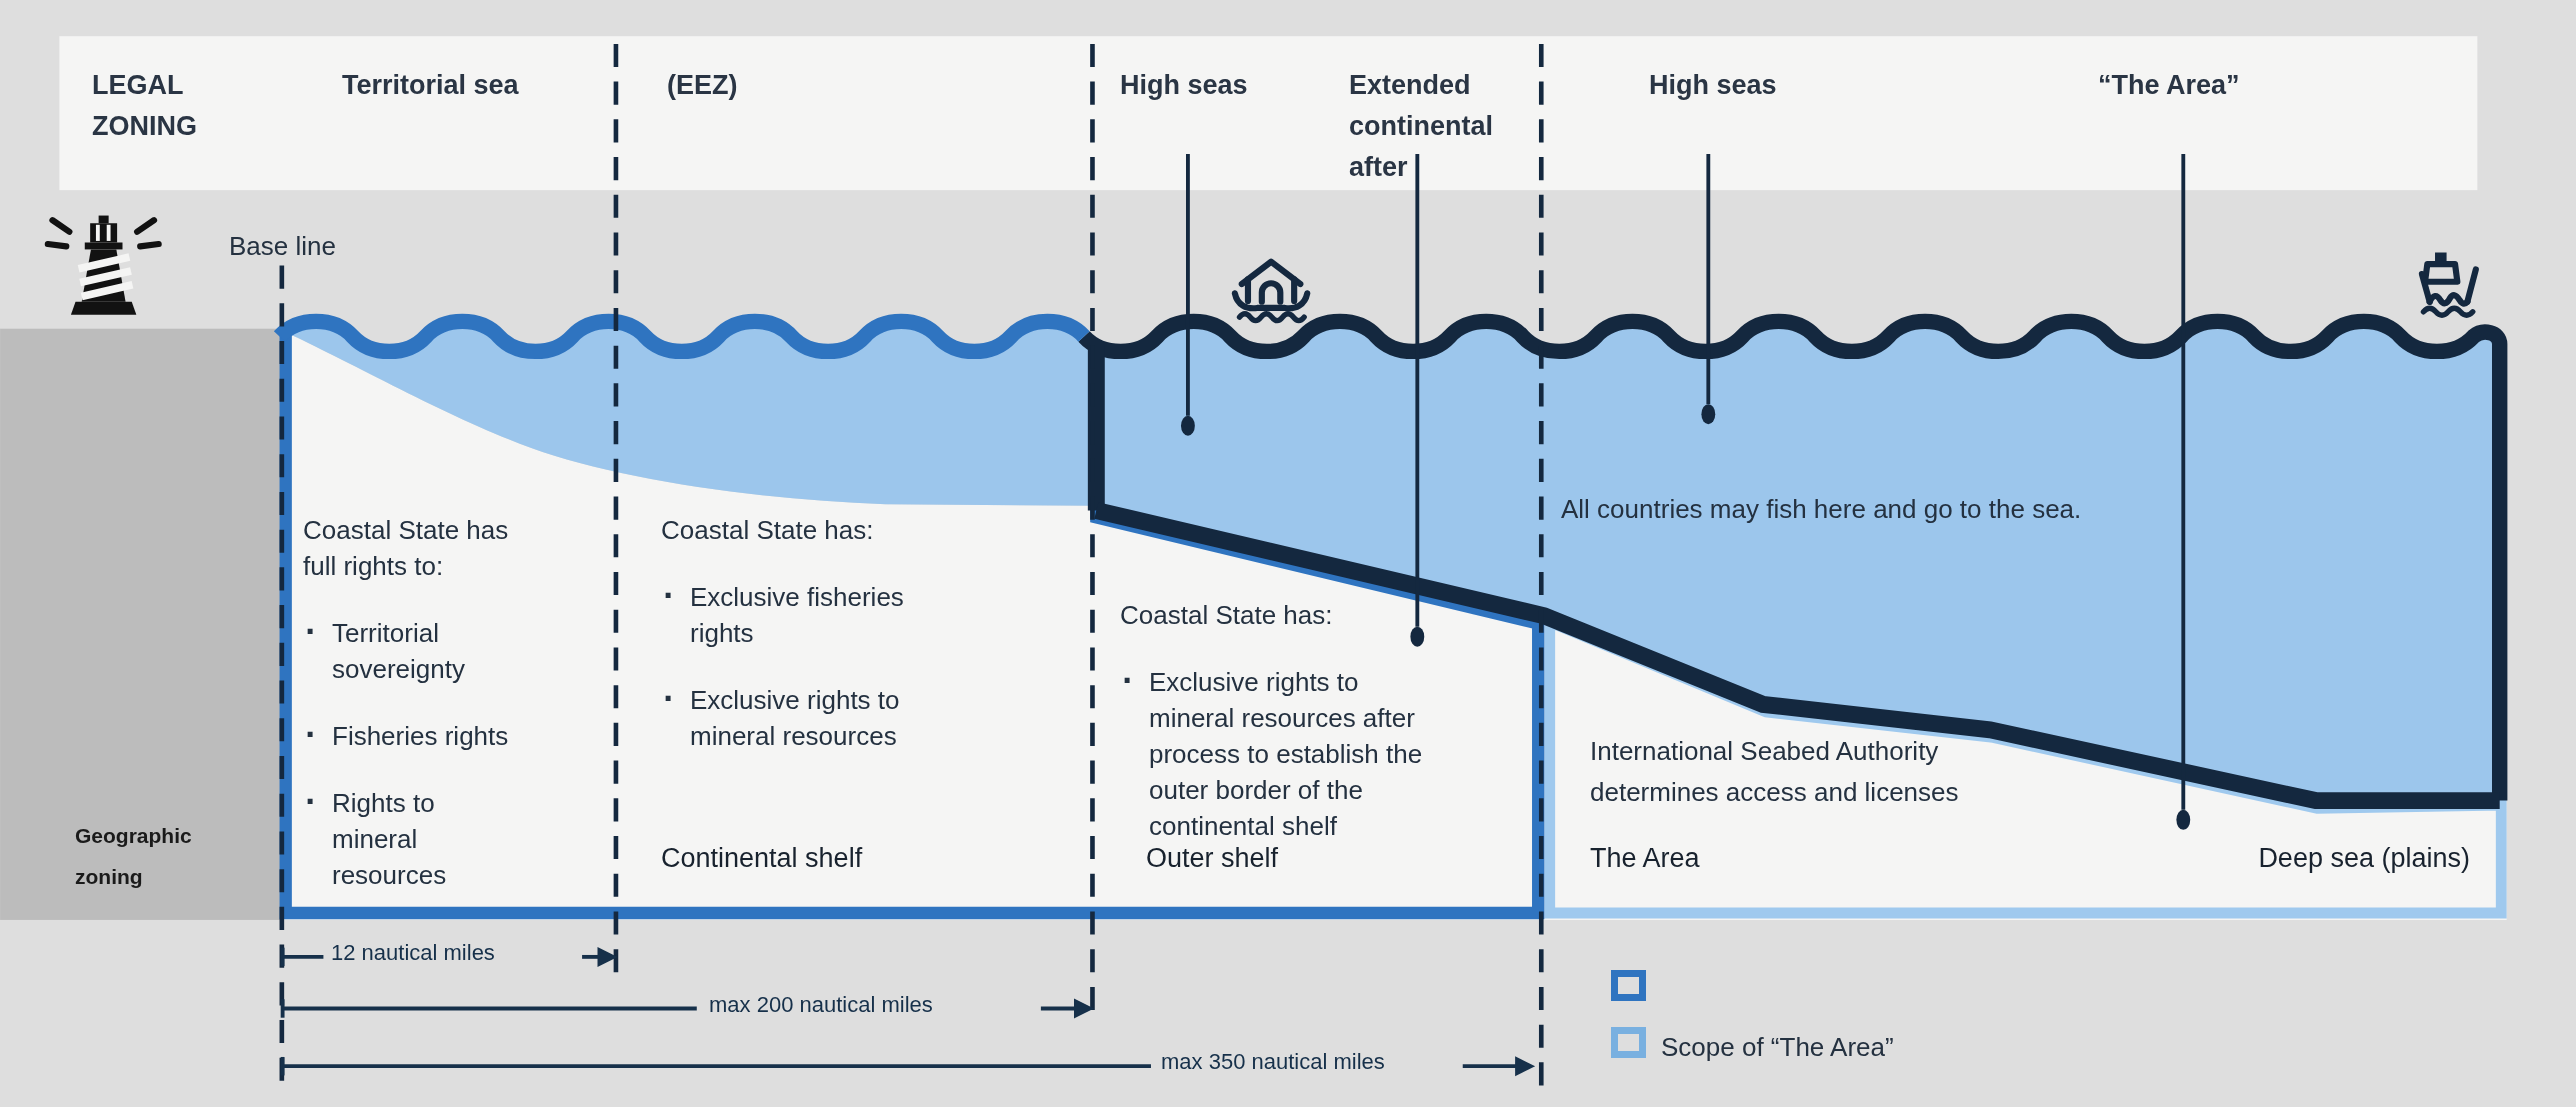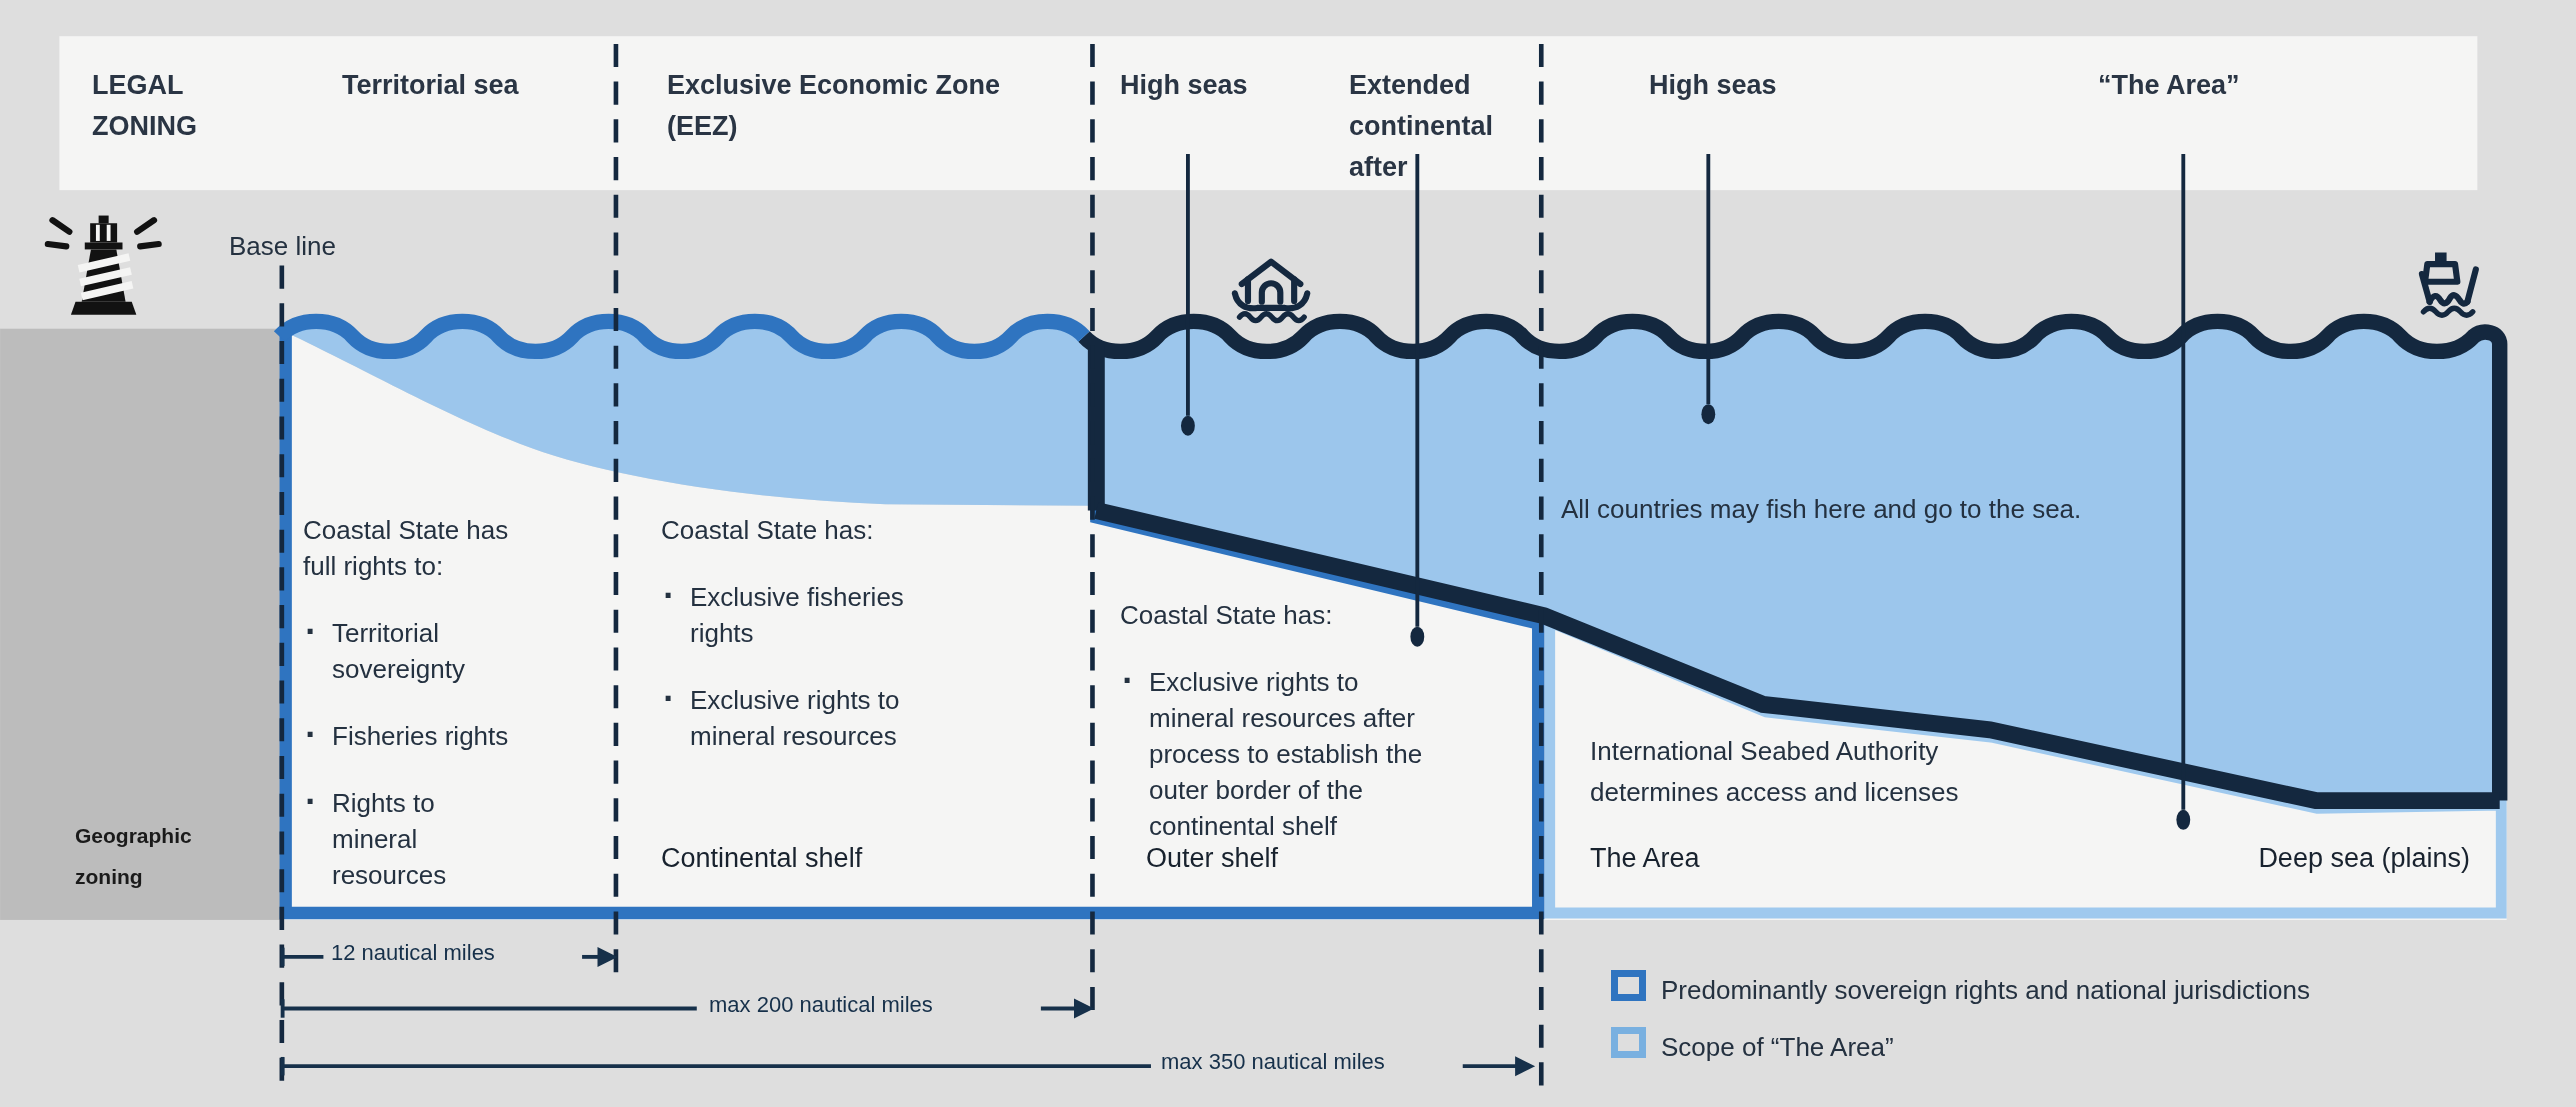--- a/index.html
+++ b/index.html
@@ -132,21 +132,20 @@
       <path d="M 3148 405 q 8 -9 16 0 q 8 9 16 0 q 8 -9 16 0 q 8 9 16 0" stroke-width="7"></path>
     </g>
   </svg>
 
   <div class="txt barlabel" style="left:92px;top:65px;">
     <div>LEGAL</div>
     <div>ZONING</div>
   </div>
   <div class="txt barlabel nowrap" style="left:342px;top:65px;">Territorial sea</div>
   <div class="txt barlabel" style="left:667px;top:65px;">
-    <div>Exclusive Economic Zone</div>
     <div>(EEZ)</div>
   </div>
   <div class="txt barlabel nowrap" style="left:1120px;top:65px;">High seas</div>
   <div class="txt barlabel" style="left:1349px;top:65px;">
     <div>Extended</div>
     <div>continental</div>
     <div>after</div>
   </div>
   <div class="txt barlabel nowrap" style="left:1649px;top:65px;">High seas</div>
   <div class="txt barlabel nowrap" style="left:2098px;top:65px;">“The Area”</div>
@@ -188,18 +187,17 @@
 
   <div class="txt" style="left:1590px;top:731px;width:370px;line-height:41px;">International Seabed Authority determines access and licenses</div>
   <div class="floorlabel" style="position:absolute;left:1590px;top:843px;">The Area</div>
   <div class="floorlabel" style="position:absolute;left:2079px;top:843px;width:391px;text-align:right;">Deep sea (plains)</div>
 
   <div class="measure" style="position:absolute;left:331px;top:940px;">12 nautical miles</div>
   <div class="measure" style="position:absolute;left:709px;top:992px;">max 200 nautical miles</div>
   <div class="measure" style="position:absolute;left:1161px;top:1049px;">max 350 nautical miles</div>
 
   <div class="legend-swatch sov" style="left:1611px;top:970px;"></div>
-  <div class="txt nowrap" style="left:1661px;top:972px;">Predominantly sovereign rights and national jurisdictions</div>
   <div class="legend-swatch scope" style="left:1611px;top:1027px;"></div>
   <div class="txt nowrap" style="left:1661px;top:1029px;">Scope of “The Area”</div>
 
 </div>
 
 
 </body></html>

